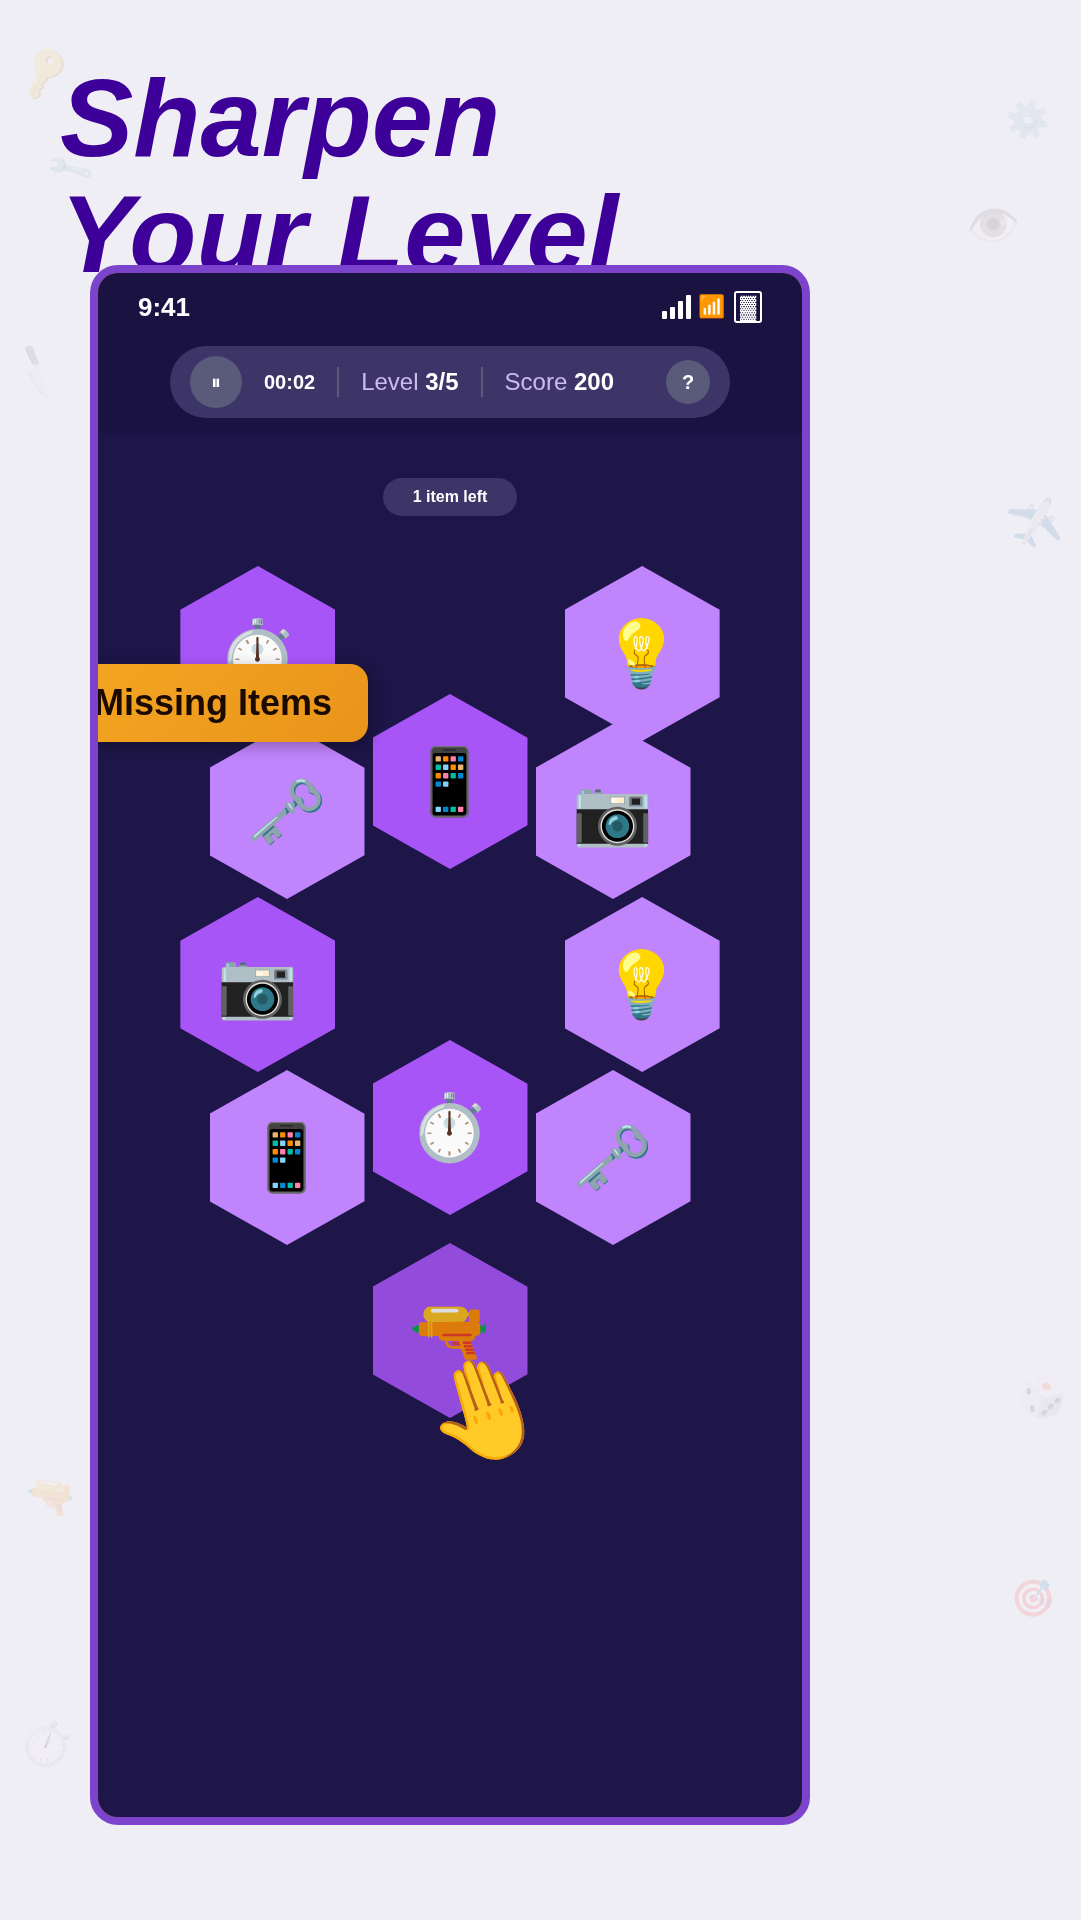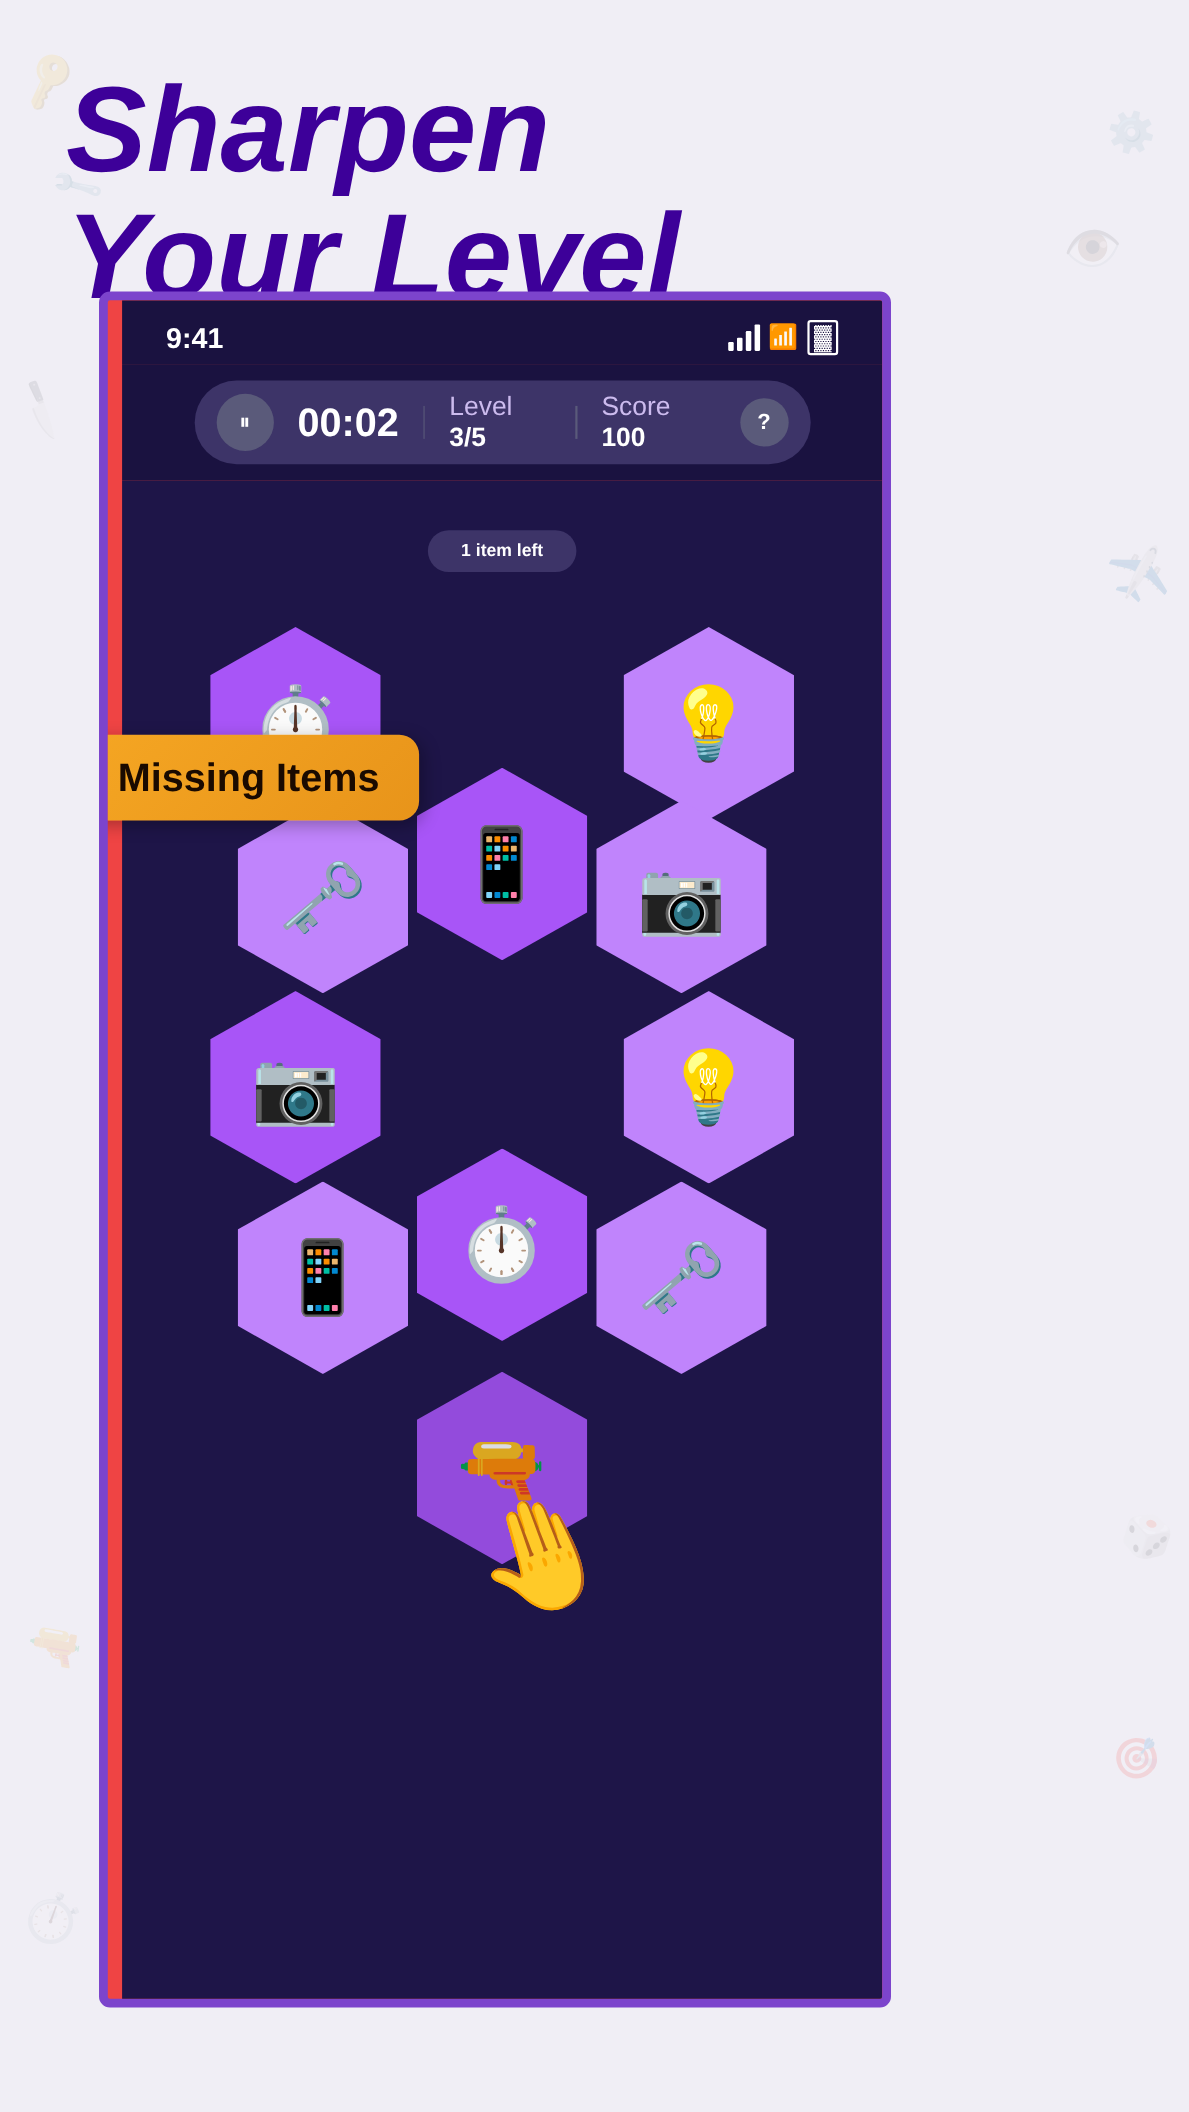--- a/index.html
+++ b/index.html
@@ -41,26 +41,25 @@
       font-style: italic;
     }
 
     
     .phone-mockup {
       position: absolute;
       top: 265px;
       left: 90px;
       width: 720px;
       height: 1560px;
-      background: #ef4444;
-      border-radius: 10px;
+      background: #a16207;
+      border-radius: 28px;
       border: 8px solid #7c44cc;
       z-index: 2;
       overflow: hidden;
-      padding-left: 13px;
     }
 
     
     .status-bar {
       display: flex;
       justify-content: space-between;
       align-items: center;
       padding: 18px 40px 8px 40px;
       background: #1a1240;
     }
@@ -115,21 +114,21 @@
       display: flex;
       align-items: center;
       justify-content: center;
       flex-shrink: 0;
     }
     .pause-icon {
       color: white;
       font-size: 20px;
     }
     .timer-text {
-      font-size: 36px;
+      font-size: 20px;
       font-weight: 700;
       color: white;
       padding: 0 10px;
     }
     .divider {
       width: 2px;
       height: 30px;
       background: #5a5a7a;
     }
     .level-text {
@@ -262,21 +261,21 @@
       <div class="pause-btn">
         <span class="pause-icon">⏸</span>
       </div>
       <span class="timer-text">00:02</span>
       <div class="divider"></div>
       <span class="level-text">
         Level <span>3/5</span>
       </span>
       <div class="divider"></div>
       <span class="score-text">
-        Score <span>100</span>
+        Score <span>200</span>
       </span>
       <div class="help-btn">
         <span>?</span>
       </div>
     </div>
   </div>
 
   <div class="game-content">
 
     <div style="display:flex;justify-content:center;padding-top:15px;">

